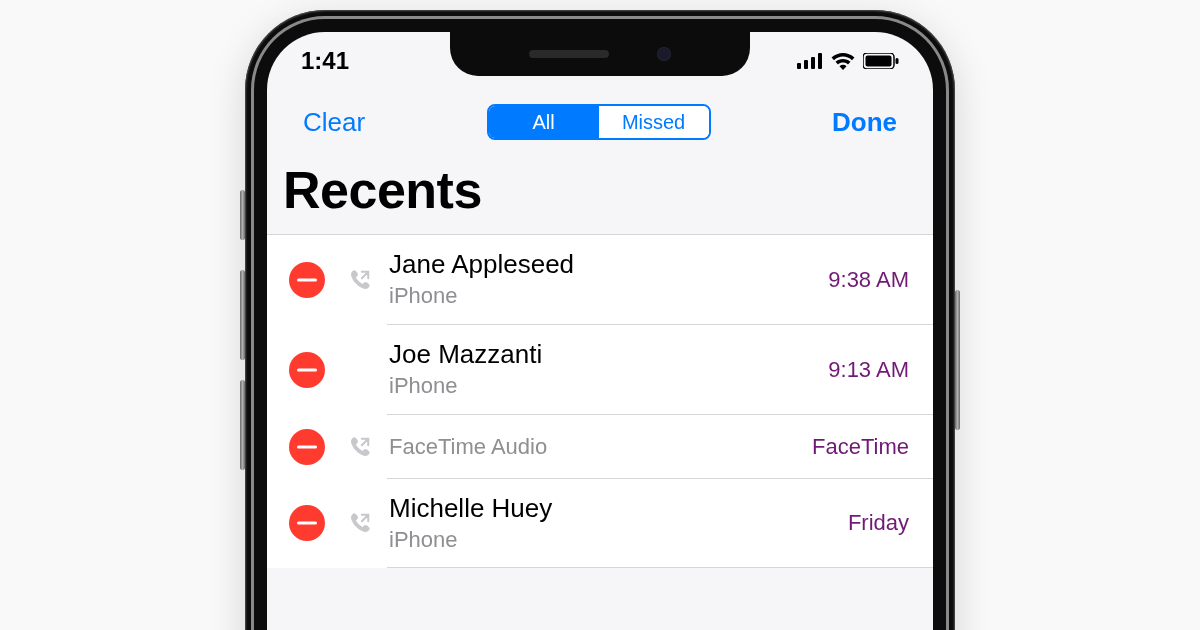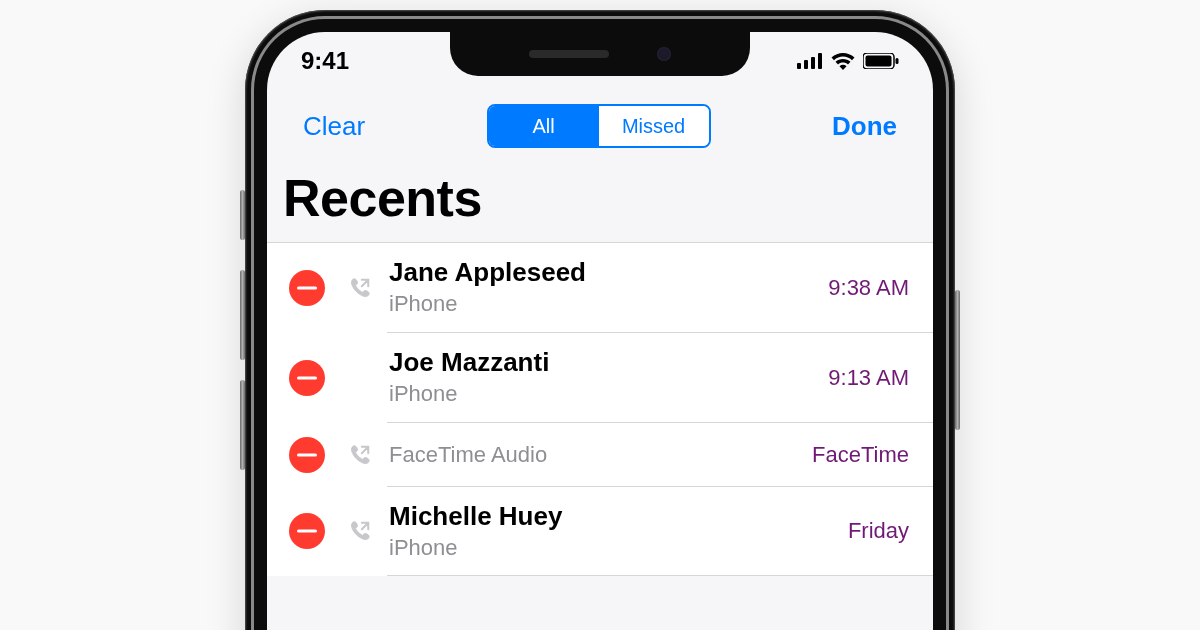--- a/index.html
+++ b/index.html
@@ -103,21 +103,21 @@
     font-size: 26px;
     font-weight: 400;
     cursor: pointer;
   }
   .nav-btn.done { font-weight: 600; }
   .segmented {
     display: flex;
     border: 2px solid #007aff;
     border-radius: 8px;
     overflow: hidden;
-    height: 44px;
+    height: 36px;
   }
   .seg {
     width: 110px;
     display: flex;
     align-items: center;
     justify-content: center;
     font-size: 20px;
     color: #007aff;
     background: #fff;
     cursor: pointer;
@@ -170,41 +170,41 @@
     width: 30px;
     flex-shrink: 0;
     margin-right: 14px;
     display: flex;
     align-items: center;
     justify-content: center;
   }
   .call-icon.hidden { visibility: hidden; }
   .call-icon svg { stroke: #c7c7cc; fill: #c7c7cc; }
   .row-main { flex: 1; min-width: 0; }
-  .row-name { font-size: 26px; font-weight: 700; color: #000; line-height: 1.2; }
+  .row-name { font-size: 26px; font-weight: 400; color: #000; line-height: 1.2; }
   .row-sub  { font-size: 22px; color: #8e8e93; line-height: 1.3; margin-top: 2px; }
   .row-time { font-size: 22px; color: #701a75; flex-shrink: 0; padding-left: 12px; text-align: right; }
 </style>
 </head>
 <body>
 
 <div class="device">
   <div class="side-btn left1"></div>
   <div class="side-btn left2"></div>
   <div class="side-btn left3"></div>
   <div class="side-btn right1"></div>
 
   <div class="screen">
     <div class="notch">
       <div class="speaker"></div>
       <div class="camera"></div>
     </div>
 
     <div class="status-bar">
-      <div>9:41</div>
+      <div>1:41</div>
       <div class="status-right">
         <span>
           <svg width="26" height="16" viewBox="0 0 26 16">
             <rect x="0" y="10" width="4" height="6" rx="1" fill="#000"></rect>
             <rect x="7" y="7" width="4" height="9" rx="1" fill="#000"></rect>
             <rect x="14" y="4" width="4" height="12" rx="1" fill="#000"></rect>
             <rect x="21" y="0" width="4" height="16" rx="1" fill="#000"></rect>
           </svg>
         </span>
         <span>

